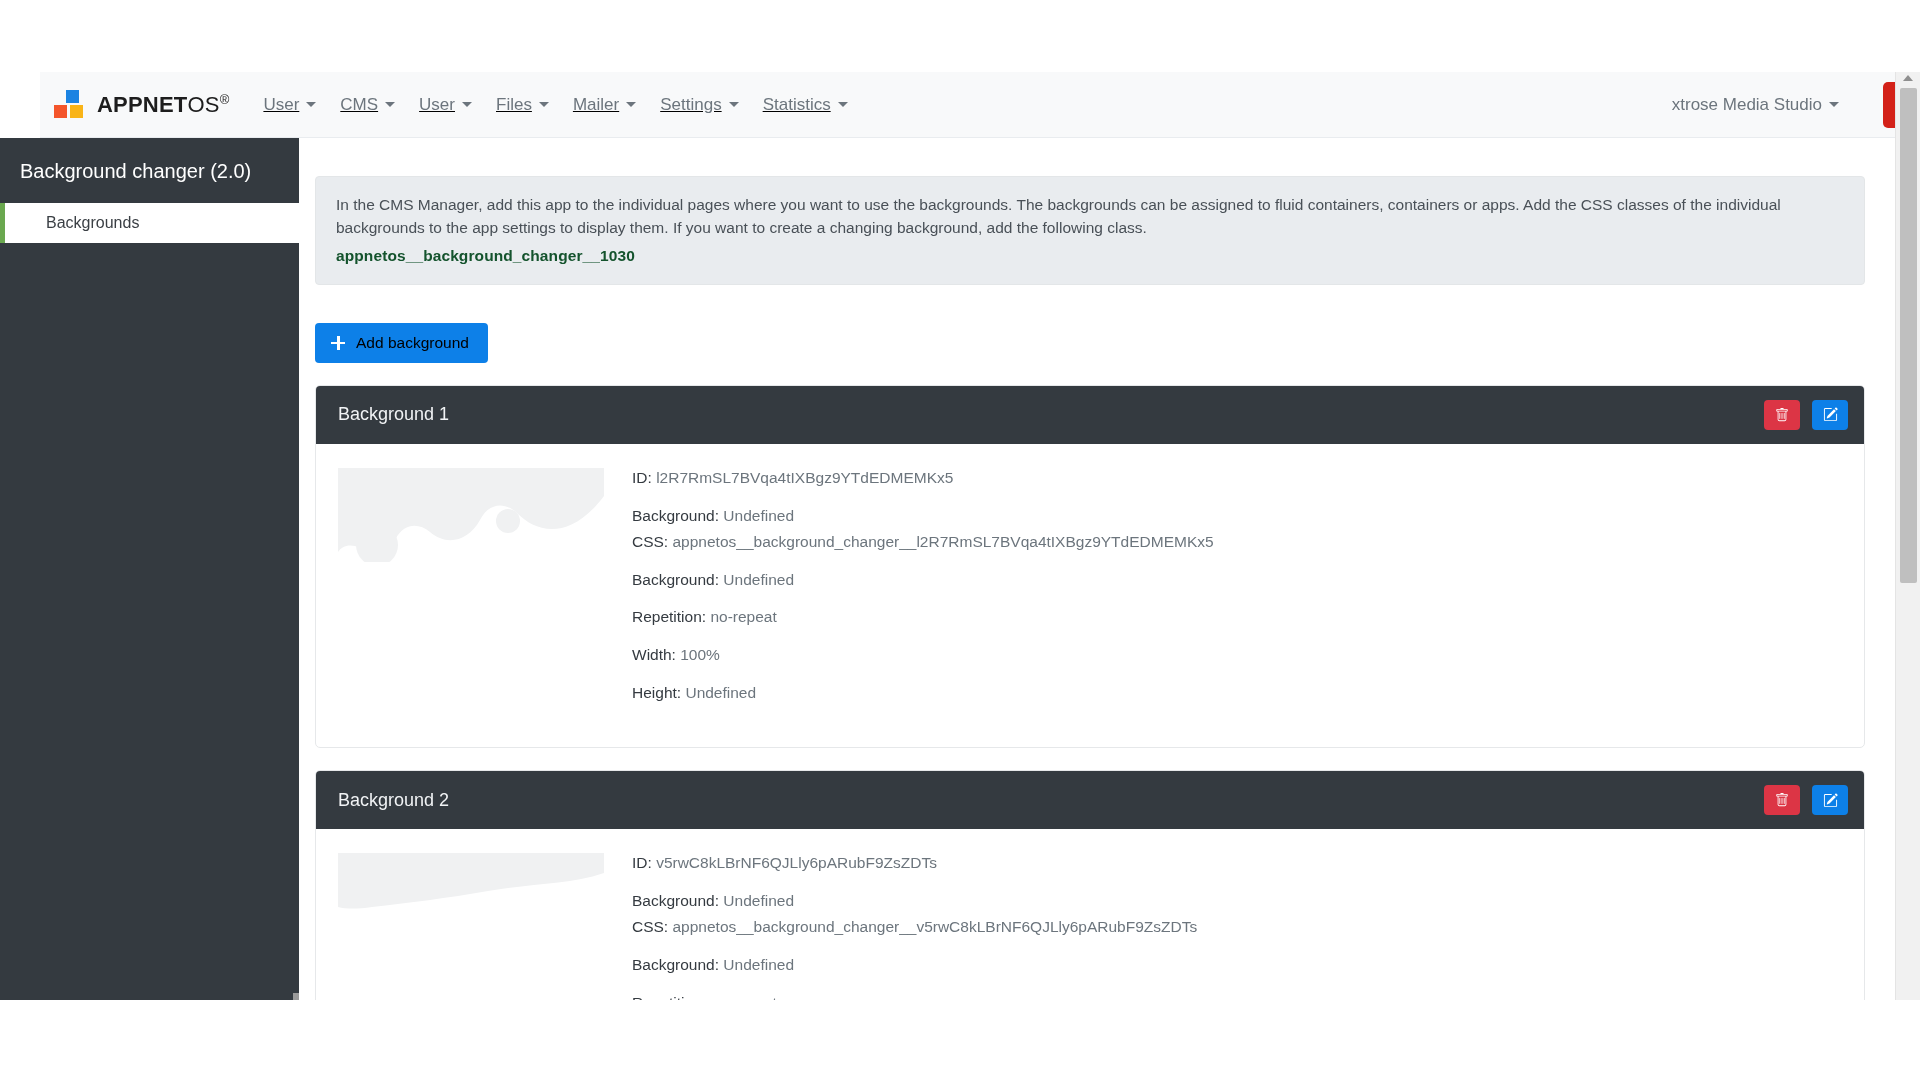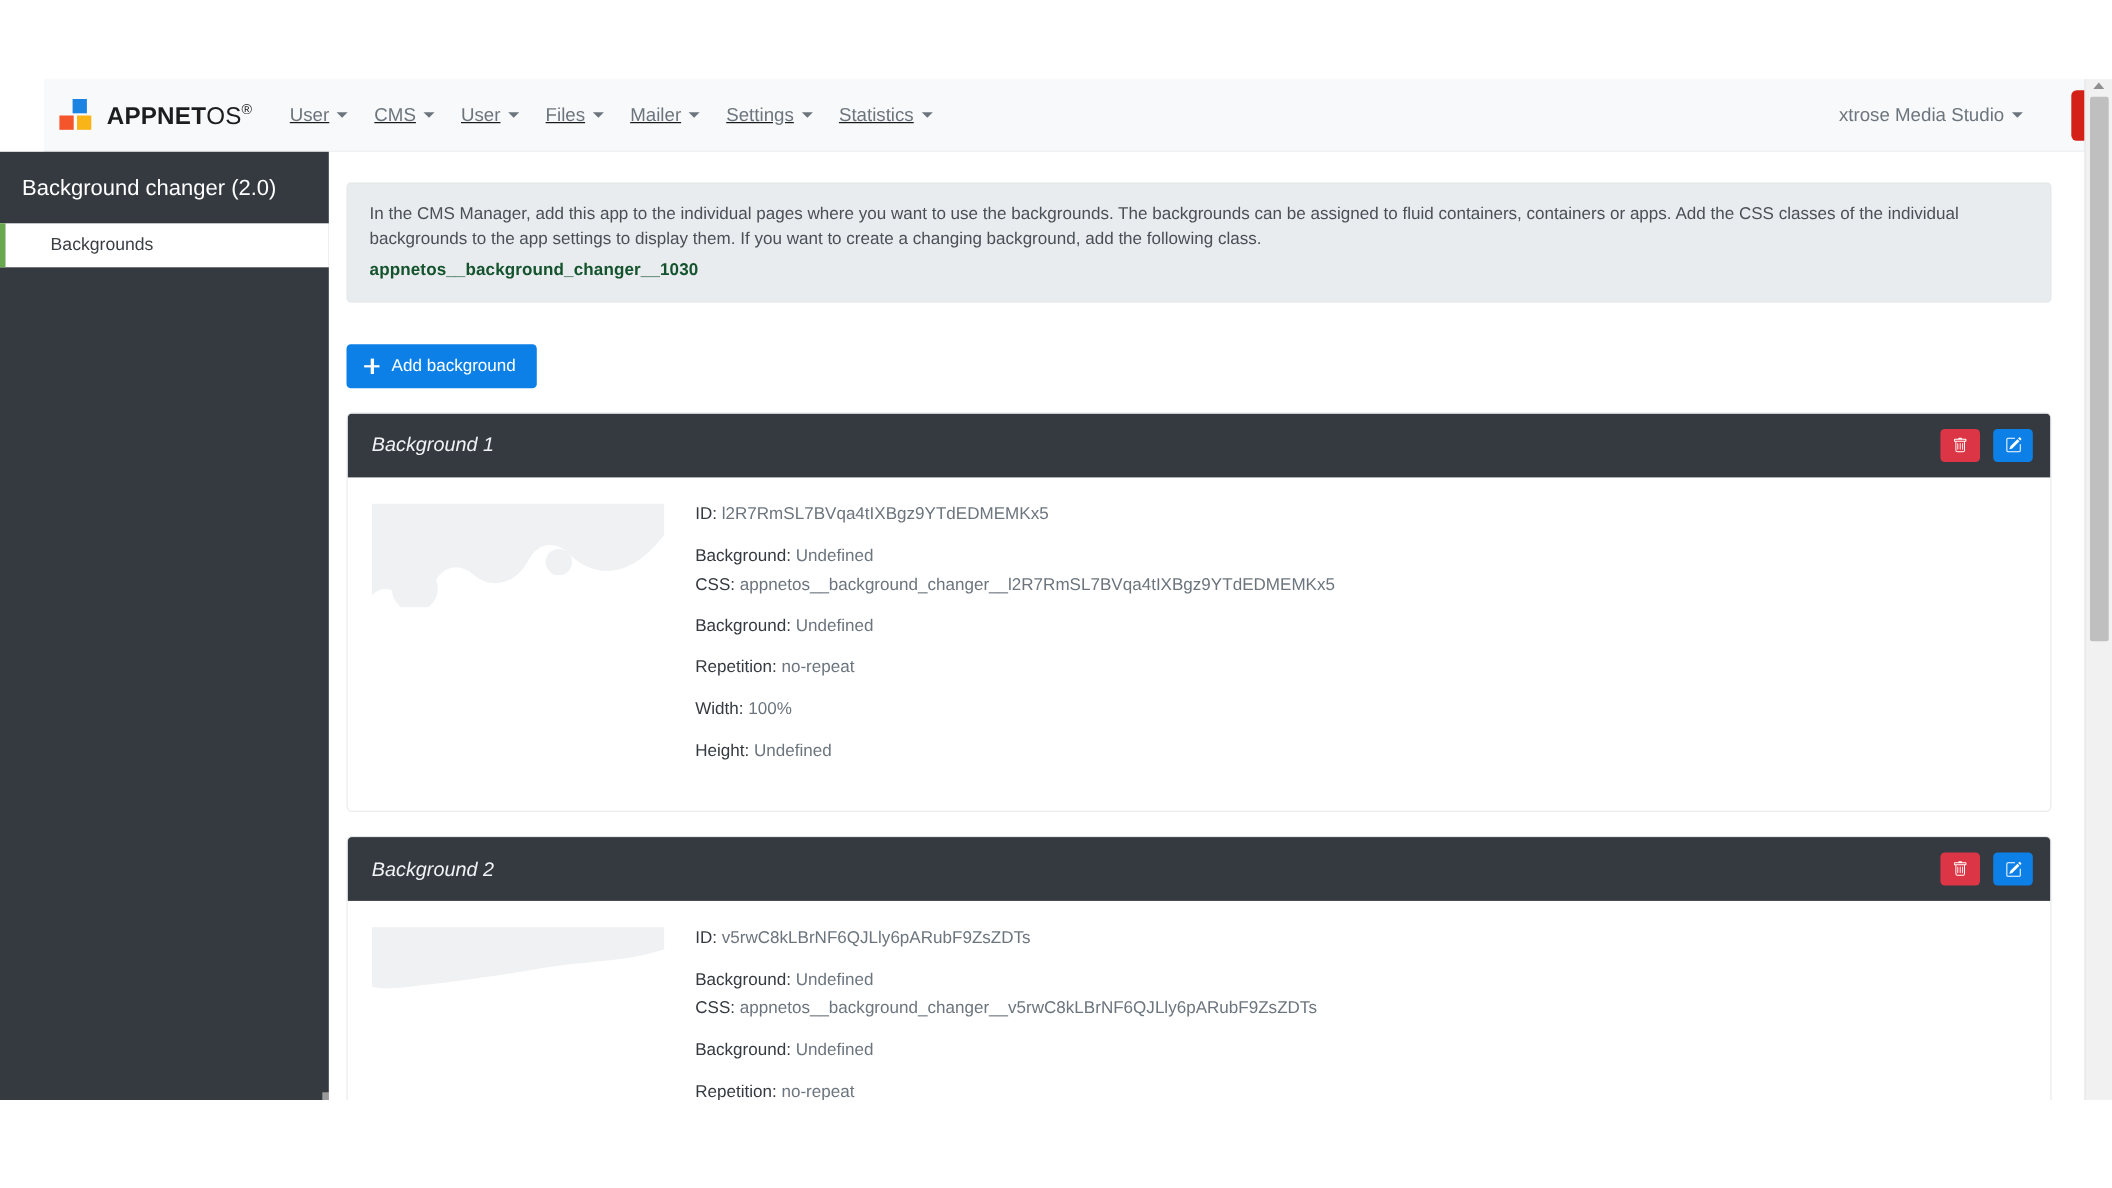--- a/index.html
+++ b/index.html
@@ -124,21 +124,21 @@
   .sidebar-resizer {
     position: absolute;
     left: 293px; bottom: -5px;
     width: 12px; height: 12px;
     background: #9a9a9a;
     cursor: nwse-resize;
   }
 
   
   .content {
-    position: absolute; top: 138px; left: 299px;
+    position: absolute; top: 148px; left: 299px;
     width: 1596px; height: 862px;
     background: #ffffff;
     overflow: hidden;
   }
 
   .alert-box {
     margin: 28px 30px 0 16px;
     background: #e9ecef;
     border: 1px solid #e3e6e8;
     border-radius: 4px;
@@ -152,21 +152,21 @@
     color: #14532d;
     display: block;
     margin-top: 4px;
     letter-spacing: .1px;
   }
 
   .btn-add {
     display: inline-flex; align-items: center;
     margin: 38px 0 0 16px;
     background: #0d80e8;
-    color: #ffffff;
+    color: #000000;
     border: none; border-radius: 4px;
     padding: 11px 19px 11px 16px;
     font-size: 15.5px;
     font-family: "Liberation Sans", sans-serif;
     cursor: pointer;
   }
   .plus {
     display: inline-block;
     position: relative;
     width: 14px; height: 14px;
@@ -187,21 +187,20 @@
   }
   .card-head {
     background: #343a40;
     height: 58px;
     display: flex; align-items: center;
     padding: 0 16px 0 22px;
   }
   .card-title {
     color: #f1f3f5;
     font-size: 18px;
-    font-style: italic;
   }
   .card-actions { margin-left: auto; display: flex; gap: 12px; }
   .icon-btn {
     width: 36px; height: 30px;
     border: none; border-radius: 4px;
     display: flex; align-items: center; justify-content: center;
     cursor: pointer;
     padding: 0;
   }
   .btn-del { background: #dc3545; }

